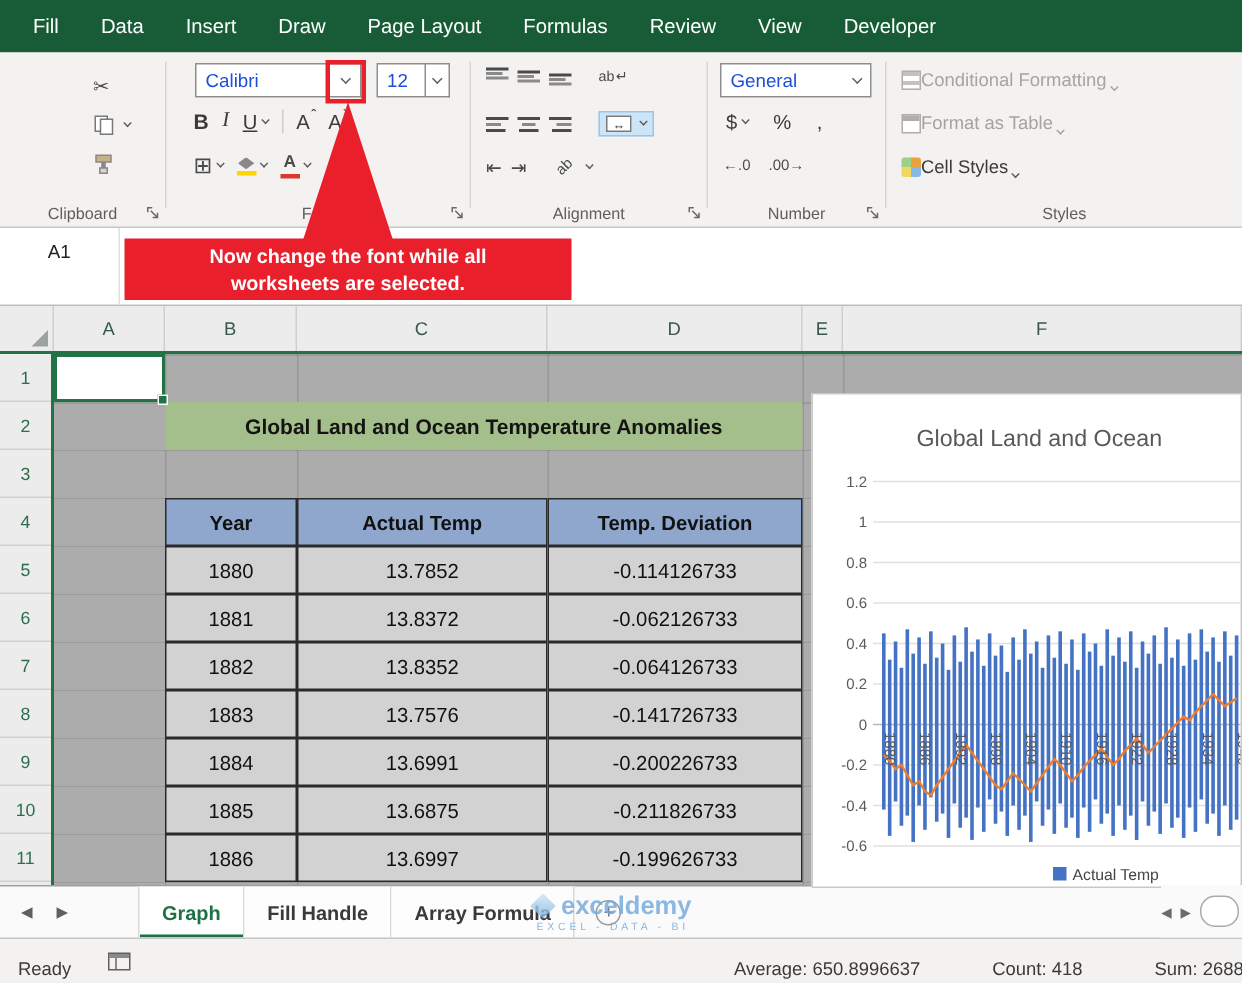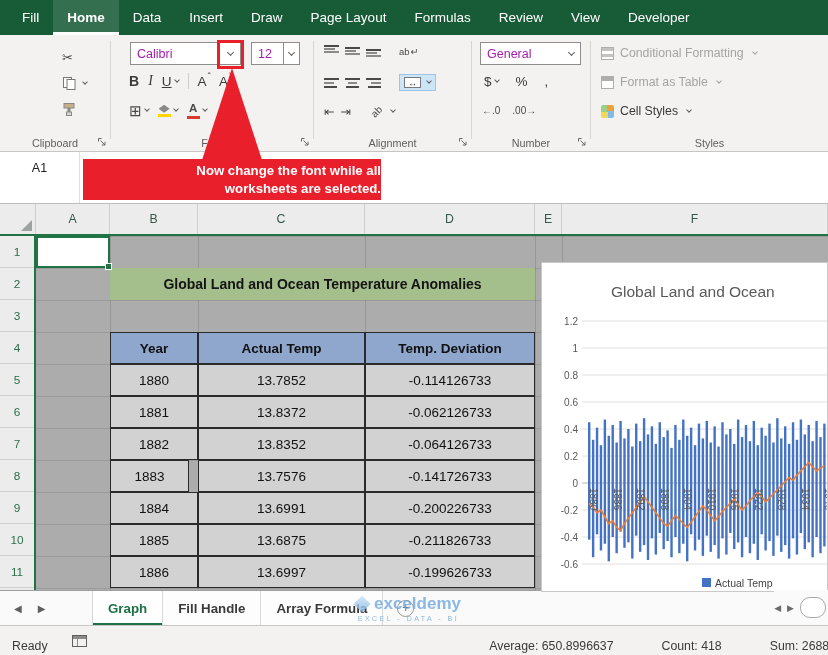--- a/index.html
+++ b/index.html
@@ -24,21 +24,21 @@
   .launcher{position:absolute;right:3px;bottom:4px;}
 
   .paste{position:absolute;left:10px;top:8px;width:46px;height:94px;display:flex;flex-direction:column;align-items:center;gap:2px;}
   .plabel{font-size:12.3px;color:#323130;margin-top:3px;}
   .minicol{position:absolute;left:62px;top:13px;display:flex;flex-direction:column;gap:8px;}
   .minibtn{display:flex;align-items:center;gap:3px;color:#4a4a4a;font-size:13px;height:18px;}
 
   .chev{display:inline-block;width:5px;height:5px;border-right:1.3px solid #605e5c;border-bottom:1.3px solid #605e5c;transform:rotate(45deg);margin-top:-3px;}
   .chev.sm{width:4px;height:4px;margin-left:3px;}
 
-  .combo{position:absolute;height:23px;background:#fff;border:1px solid #8f8d8b;display:flex;align-items:center;font-size:12.5px;color:#a21caf;padding-left:6px;}
+  .combo{position:absolute;height:23px;background:#fff;border:1px solid #8f8d8b;display:flex;align-items:center;font-size:12.5px;color:#1d4ed8;padding-left:6px;}
   .combo-arrow{position:absolute;height:23px;width:21px;border:1px solid #8f8d8b;border-left:none;background:#fff;display:flex;align-items:center;justify-content:center;}
   .fc-name{left:19px;top:7px;width:90px;}
   .fc-name-arrow{left:109px;top:7px;}
   .fc-size{left:140px;top:7px;width:33px;}
   .fc-size-arrow{left:173px;top:7px;width:16px;}
   .fontrow{position:absolute;left:18px;display:flex;align-items:center;gap:9px;}
   .fontrow.r2{top:38px;} .fontrow.r3{top:68px;}
   .fb{display:inline-flex;align-items:center;font-size:13.5px;color:#3b3a39;}
   .fb .b{font-weight:bold;font-size:14px;}
   .fb .i{font-style:italic;font-family:"Liberation Serif",serif;font-size:14px;}
@@ -66,32 +66,32 @@
   .merge{display:inline-flex;align-items:center;gap:3px;background:#cde6f7;border:1px solid #9dc3e6;padding:2px 4px;margin-left:12px;}
   .mbox{width:17px;height:11px;background:#fff;border:1px solid #7a7a7a;font-size:8.5px;display:flex;align-items:center;justify-content:center;color:#3a3a3a;}
   .ind{font-size:12.5px;color:#4a4a4a;}
   .orient{display:inline-block;transform:rotate(-45deg);font-size:10px;color:#4a4a4a;margin-left:14px;}
 
   .nc{left:8px;top:7px;width:101px;}
   .endchev{margin-left:auto;margin-right:6px;}
   .numrow{position:absolute;left:12px;top:39px;display:flex;gap:17px;align-items:center;font-size:13.5px;color:#3b3a39;}
   .decrow{position:absolute;left:10px;top:70px;display:flex;gap:12px;font-size:10px;color:#4a4a4a;}
 
-  .stylerow{position:absolute;left:10px;display:flex;align-items:center;gap:6px;font-size:12.3px;color:#3b3a39;white-space:nowrap;}
+  .stylerow{position:absolute;left:10px;display:flex;align-items:flex-end;gap:0;font-size:12.3px;color:#3b3a39;white-space:nowrap;}
   .stylerow.s1{top:11px;}.stylerow.s2{top:40px;}.stylerow.s3{top:69px;}
   .stylerow.disabled{color:#a6a4a2;}
   .stylerow.disabled .chev{border-color:#a6a4a2;}
   .cfico{width:13px;height:13px;border:1px solid #b0aeac;background:repeating-linear-gradient(#c4c2c0 0 3px,#fff 3px 6px);}
   .fatico{width:13px;height:13px;border:1px solid #b0aeac;background:linear-gradient(#b0aeac 0 4px,#fff 4px);}
   .csico{width:13px;height:13px;border-radius:2px;background:conic-gradient(#e8a33d 0 25%,#86b8e8 0 50%,#f0d75e 0 75%,#9ccf87 0);}
 
   
   .ann-rect{position:absolute;left:217px;top:40px;width:27px;height:29px;border:3px solid #e9202c;z-index:70;}
   .ann-tri{position:absolute;left:202px;top:68px;width:60px;height:92px;background:#e9202c;clip-path:polygon(50% 0,100% 100%,0 100%);z-index:69;}
-  .ann-box{position:absolute;left:83px;top:159px;width:298px;height:41px;background:#e9202c;z-index:69;color:#fff;font-weight:bold;font-size:13.2px;text-align:right;display:flex;flex-direction:column;justify-content:center;line-height:1.35;}
+  .ann-box{position:absolute;left:83px;top:159px;width:298px;height:41px;background:#e9202c;z-index:69;color:#fff;font-weight:bold;font-size:13.2px;text-align:center;display:flex;flex-direction:column;justify-content:center;line-height:1.35;}
 
   
   .frow{position:absolute;left:0;top:152px;width:100%;height:52px;background:#fff;border-bottom:1px solid #bdbdbd;}
   .namebox{position:absolute;left:0;top:0;width:80px;height:100%;border-right:1px solid #e0e0e0;font-size:12.5px;color:#222;display:flex;justify-content:center;padding-top:9px;}
 
   
   .colrow{position:absolute;left:0;top:204px;width:100%;height:32px;background:#ececec;border-bottom:2px solid #217346;}
   .corner{position:absolute;left:0;top:0;width:36px;height:100%;border-right:1px solid #cfcfcf;}
   .corner::after{content:"";position:absolute;right:3px;bottom:3px;border-left:11px solid transparent;border-bottom:11px solid #9aa3a0;}
   .colhead{position:absolute;top:0;height:100%;display:flex;align-items:center;justify-content:center;font-size:12.3px;color:#38584a;border-right:1px solid #cfcfcf;}
@@ -132,21 +132,20 @@
   .sicon{position:absolute;left:72px;top:9px;width:15px;height:12px;border:1px solid #5f5f5f;background-image:linear-gradient(to right,transparent 0 4px,#8a8a8a 4px 5px,transparent 5px),linear-gradient(#8a8a8a 0 3px,transparent 3px);}
   .stats{position:absolute;right:-8px;top:0;height:100%;display:flex;align-items:center;gap:48px;font-size:12.3px;color:#3b3a39;white-space:nowrap;}
 </style>
 </head>
 <body>
 
 <div class="app">
 
   <nav class="tabbar">
       <div class="rtab">Fill</div>
-      <div class="rtab active">Home</div>
       <div class="rtab">Data</div>
       <div class="rtab">Insert</div>
       <div class="rtab">Draw</div>
       <div class="rtab">Page Layout</div>
       <div class="rtab">Formulas</div>
       <div class="rtab">Review</div>
       <div class="rtab">View</div>
       <div class="rtab">Developer</div>
     </nav>
 
@@ -373,21 +372,21 @@
       <div class="tcell th" style="left: 329px; top: 96px; width: 170px;">Temp. Deviation</div>
       <div class="tcell" style="left: 74px; top: 128px; width: 88px;">1880</div>
       <div class="tcell" style="left: 162px; top: 128px; width: 167px;">13.7852</div>
       <div class="tcell" style="left: 329px; top: 128px; width: 170px;">-0.114126733</div>
       <div class="tcell" style="left: 74px; top: 160px; width: 88px;">1881</div>
       <div class="tcell" style="left: 162px; top: 160px; width: 167px;">13.8372</div>
       <div class="tcell" style="left: 329px; top: 160px; width: 170px;">-0.062126733</div>
       <div class="tcell" style="left: 74px; top: 192px; width: 88px;">1882</div>
       <div class="tcell" style="left: 162px; top: 192px; width: 167px;">13.8352</div>
       <div class="tcell" style="left: 329px; top: 192px; width: 170px;">-0.064126733</div>
-      <div class="tcell" style="left: 74px; top: 224px; width: 79px;">1883</div>
+      <div class="tcell" style="left: 74px; top: 224px; width: 88px;">1883</div>
       <div class="tcell" style="left: 162px; top: 224px; width: 167px;">13.7576</div>
       <div class="tcell" style="left: 329px; top: 224px; width: 170px;">-0.141726733</div>
       <div class="tcell" style="left: 74px; top: 256px; width: 88px;">1884</div>
       <div class="tcell" style="left: 162px; top: 256px; width: 167px;">13.6991</div>
       <div class="tcell" style="left: 329px; top: 256px; width: 170px;">-0.200226733</div>
       <div class="tcell" style="left: 74px; top: 288px; width: 88px;">1885</div>
       <div class="tcell" style="left: 162px; top: 288px; width: 167px;">13.6875</div>
       <div class="tcell" style="left: 329px; top: 288px; width: 170px;">-0.211826733</div>
       <div class="tcell" style="left: 74px; top: 320px; width: 88px;">1886</div>
       <div class="tcell" style="left: 162px; top: 320px; width: 167px;">13.6997</div>

